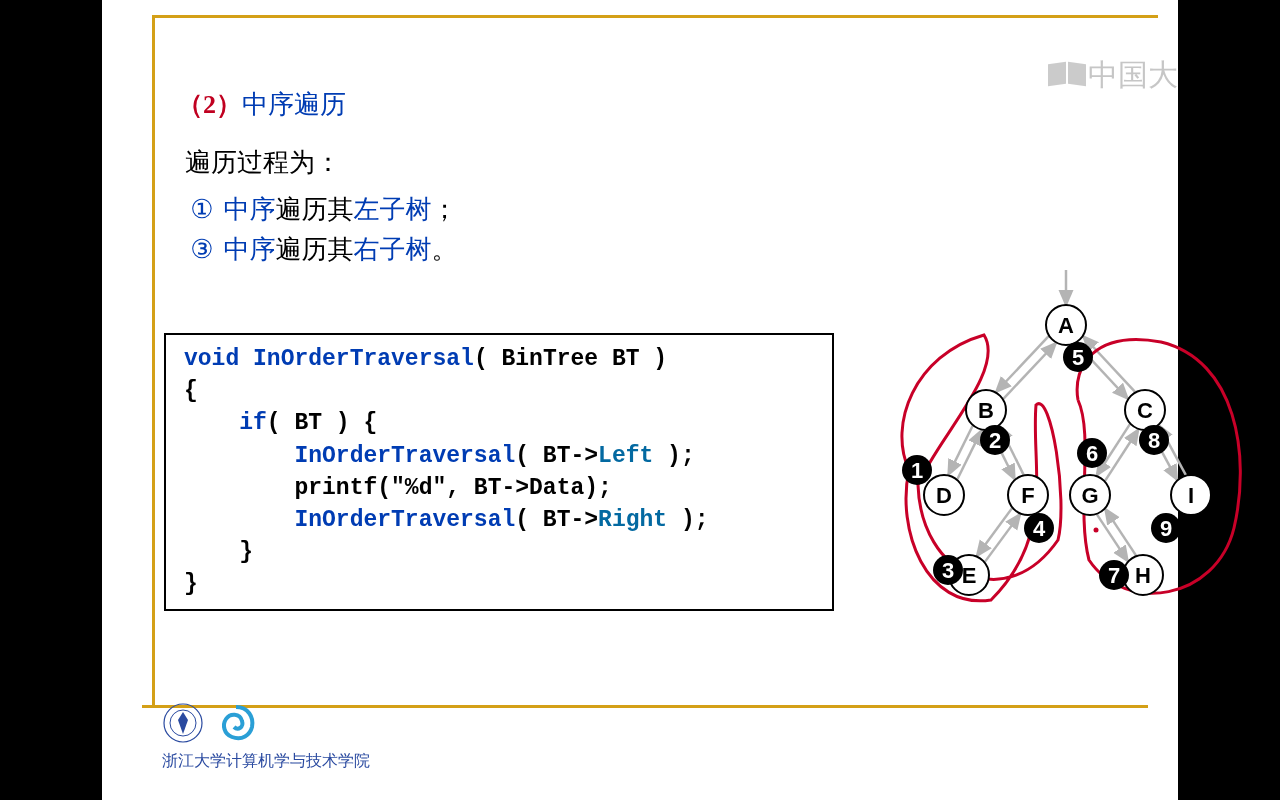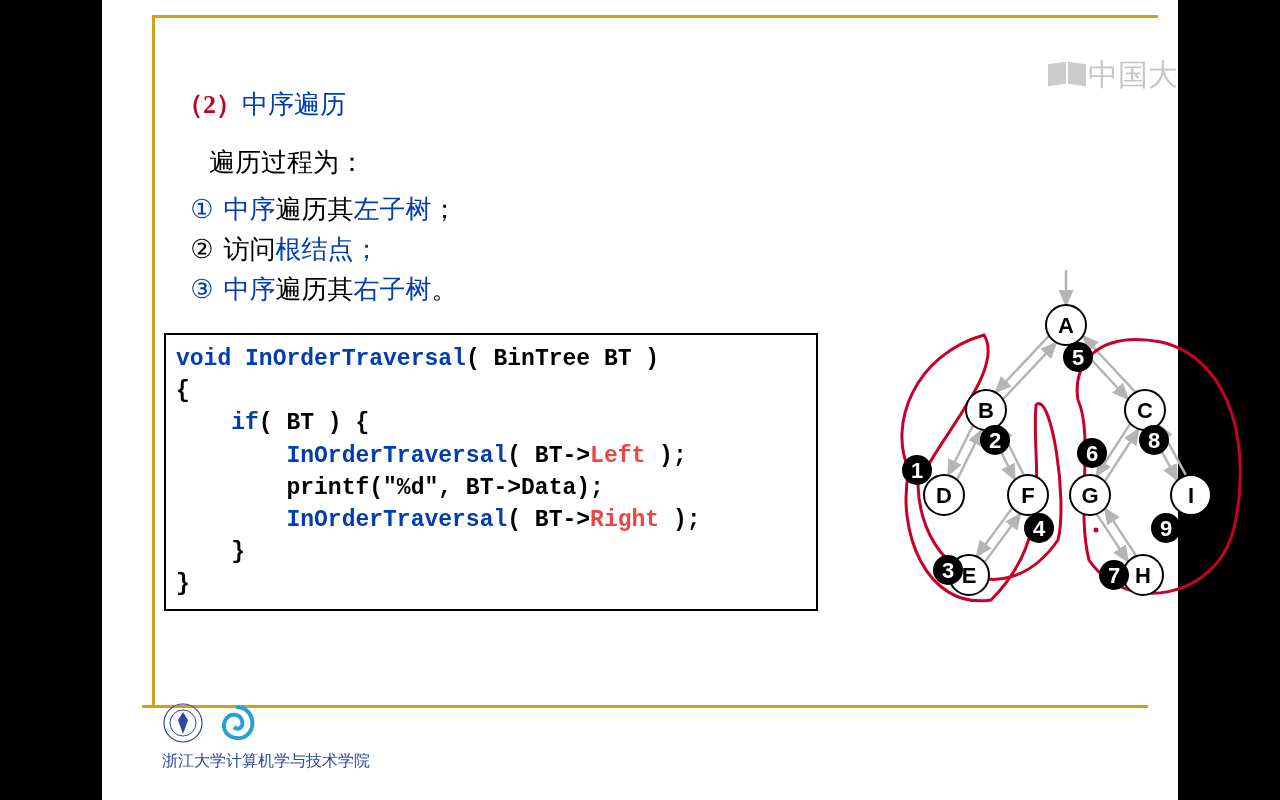--- a/index.html
+++ b/index.html
@@ -7,28 +7,28 @@
   .pillar-l{left:0}.pillar-r{right:0}
   .slide{position:absolute;left:102px;top:0;right:102px;bottom:0;background:#fff}
   .frame{position:absolute;left:50px;top:15px;right:20px;height:690px;border-top:3px solid #d4a017;border-left:3px solid #d4a017}
   .wm{position:absolute;right:0;top:55px;font-size:30px;font-weight:normal;color:rgba(160,160,160,.6)}
   .wm-icon{display:inline-block;width:18px;height:22px;background:rgba(160,160,160,.55);transform:skewY(-8deg);margin-right:2px}
   .wm-icon.r{transform:skewY(8deg)}
   .content{position:absolute;left:75px;top:85px;font-size:26px;line-height:1.55}
   .hd{margin-bottom:18px}
   .hd .num{color:#c00020;font-weight:bold}
   .hd .ttl{color:#003cb3;font-weight:normal}
-  .proc{margin-left:32px;margin-bottom:6px}
+  .proc{margin-left:8px;margin-bottom:6px}
   .step{margin-left:12px}
   .cn{display:inline-block;width:26px;text-align:center;margin-right:2px}
   .blu{color:#003cb3}
-  .codebox{position:absolute;left:62px;top:333px;width:630px;border:2px solid #000;padding:8px 10px;font-family:"Courier New",monospace;font-size:23px;font-weight:bold;line-height:1.4}
+  .codebox{position:absolute;left:62px;top:333px;width:630px;border:2px solid #000;padding:8px 18px;font-family:"Courier New",monospace;font-size:23px;font-weight:bold;line-height:1.4}
   .codebox .kw{color:#003cb3}
   .codebox .fn{color:#003cb3}
-  .codebox .id{color:#ef4444}
+  .codebox .id{color:#0369a1}
   .diagram{position:absolute;right:-58px;top:270px;width:400px;height:360px}
   .diagram svg{width:100%;height:100%;overflow:visible}
   .node-w{fill:#fff;stroke:#000;stroke-width:2}
   .node-b{fill:#000}
   .nt{font-family:Arial,sans-serif;font-weight:bold;font-size:22px;text-anchor:middle;dominant-baseline:central}
   .nt-w{fill:#000}.nt-b{fill:#fff}
   .edge{stroke:#b4b4b4;stroke-width:2.5;fill:none;marker-end:url(#ahg)}
   .lobe{stroke:#c80028;stroke-width:3;fill:none}
   .dot{fill:#c80028}
   .hr{position:absolute;left:40px;right:30px;top:705px;border-top:3px solid #d4a017}
@@ -45,24 +45,20 @@
   <div class="wm"><span class="wm-icon"></span><span class="wm-icon r"></span><span>中国大</span></div>
 
   <div class="content">
     <div class="hd">
       <span class="num">（2）</span><span class="ttl">中序遍历</span>
     </div>
     <div class="proc">遍历过程为：</div>
     <div class="step">
       <span class="cn blu">①</span>
       <span class="blu">中序</span><span>遍历其</span><span class="blu">左子树</span><span>；</span>
-    </div>
-    <div class="step">
-      <span class="cn">②</span>
-      <span>访问</span><span class="blu">根结点；</span>
     </div>
     <div class="step">
       <span class="cn blu">③</span>
       <span class="blu">中序</span><span>遍历其</span><span class="blu">右子树</span><span>。</span>
     </div>
   </div>
 
   <div class="codebox">
     <div><span class="kw">void</span> <span class="fn">InOrderTraversal</span><span>( BinTree BT )</span></div>
     <div>{</div>

